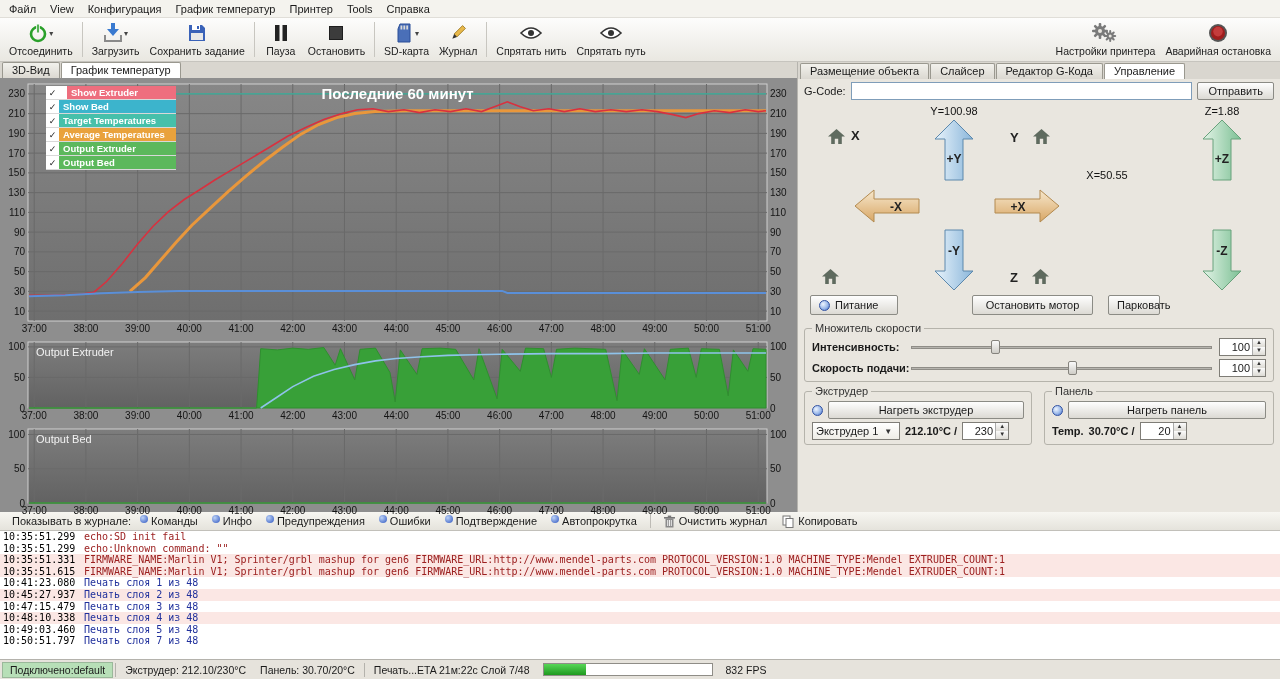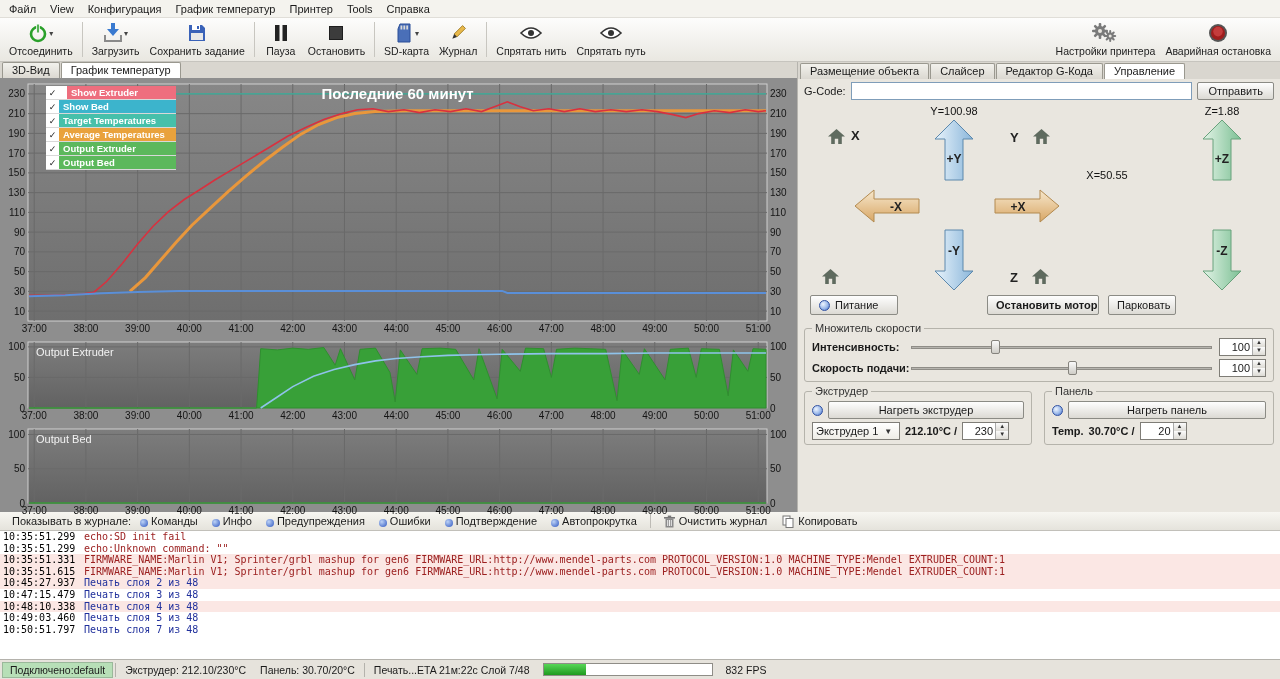--- a/index.html
+++ b/index.html
@@ -71,21 +71,21 @@
   .spin .val{width:32px;font-size:11px;text-align:right;padding:2px 2px 0 0;}
   .spin .arrows{width:13px;display:flex;flex-direction:column;border-left:1px solid #aaa;}
   .spin .arrows div{flex:1;font-size:6px;line-height:7px;text-align:center;color:#333;background:linear-gradient(#fbfbfb,#dddbd5);}
   .select{display:flex;align-items:center;border:1px solid #7f7d77;background:linear-gradient(#fff,#efede7);height:18px;font-size:11px;padding:0 3px;flex:none;}
   .select .caret{margin-left:6px;font-size:8px;color:#333;}
   .heat-row{display:flex;gap:0;}
   .heat-row fieldset{flex:1;}
 
   
   .logbar{height:19px;background:linear-gradient(#f7f6f1,#e5e3dc);border-bottom:1px solid #c2c0ba;display:flex;align-items:center;padding:0 12px;gap:3px;font-size:11px;}
-  .log-toggle{display:flex;align-items:flex-end;gap:3px;padding:1px 6px;border-radius:2px;}
+  .log-toggle{display:flex;align-items:flex-start;gap:3px;padding:1px 6px;border-radius:2px;}
   .dot{width:8px;height:8px;border-radius:50%;background:radial-gradient(circle at 35% 35%,#bcd2f6,#2d55c0);display:inline-block;}
   .logbar .mini-btn{display:flex;align-items:center;gap:4px;padding:1px 6px;}
   .logbar-sep{width:1px;height:14px;background:#bdbbb5;margin:0 4px;}
 
   
   .log{height:128px;background:#fff;overflow:hidden;font-family:"DejaVu Sans Mono",monospace;font-size:10px;}
   .log-row{display:flex;white-space:nowrap;line-height:11.6px;height:11.6px;}
   .log-row.alt{background:#fbe7e4;}
   .log-time{width:84px;flex:none;color:#000;padding-left:3px;}
   .log-msg{color:#9c2020;}
@@ -543,22 +543,22 @@
         <span class="home-btn" style="left:228px;top:164px;"><svg width="17" height="15" viewBox="0 0 17 15">
               <path d="M8.5 0 L17 7.5 L13.8 7.5 L13.8 15 L10.2 15 L10.2 9.8 L6.8 9.8 L6.8 15 L3.2 15 L3.2 7.5 L0 7.5 Z" fill="#5f6b5f"></path>
             </svg></span>
       </div>
 
       <div class="motor-row">
         <button class="btn" style="left:6px;width:88px;display:flex;align-items:center;gap:5px;">
             <span class="led"></span>
             <span>Питание</span>
           </button>
-        <button class="btn" style="left:183px;width:112px;font-weight:bold;">Остановить мотор</button>
-        <button class="btn" style="left:304px;width:68px;">Парковать</button>
+        <button class="btn" style="left:168px;width:121px;">Остановить мотор</button>
+        <button class="btn" style="left:304px;width:52px;">Парковать</button>
       </div>
 
       <fieldset>
         <legend>Множитель скорости</legend>
         <div class="row">
           <span class="rlabel" style="width:92px;">Интенсивность:</span>
           <div class="slider">
               <div class="track"></div>
               <div class="handle" style="left:27%;"></div>
             </div>
@@ -689,20 +689,24 @@
         <span class="log-msg">echo:Unknown command: ""</span>
       </div>
       <div class="log-row alt">
         <span class="log-time">10:35:51.331</span>
         <span class="log-msg">FIRMWARE_NAME:Marlin V1; Sprinter/grbl mashup for gen6 FIRMWARE_URL:http://www.mendel-parts.com PROTOCOL_VERSION:1.0 MACHINE_TYPE:Mendel EXTRUDER_COUNT:1</span>
       </div>
       <div class="log-row alt">
         <span class="log-time">10:35:51.615</span>
         <span class="log-msg">FIRMWARE_NAME:Marlin V1; Sprinter/grbl mashup for gen6 FIRMWARE_URL:http://www.mendel-parts.com PROTOCOL_VERSION:1.0 MACHINE_TYPE:Mendel EXTRUDER_COUNT:1</span>
       </div>
+      <div class="log-row">
+        <span class="log-time">10:41:23.080</span>
+        <span class="log-msg blue">Печать слоя 1 из 48</span>
+      </div>
       <div class="log-row alt">
         <span class="log-time">10:45:27.937</span>
         <span class="log-msg blue">Печать слоя 2 из 48</span>
       </div>
       <div class="log-row">
         <span class="log-time">10:47:15.479</span>
         <span class="log-msg blue">Печать слоя 3 из 48</span>
       </div>
       <div class="log-row alt">
         <span class="log-time">10:48:10.338</span>

